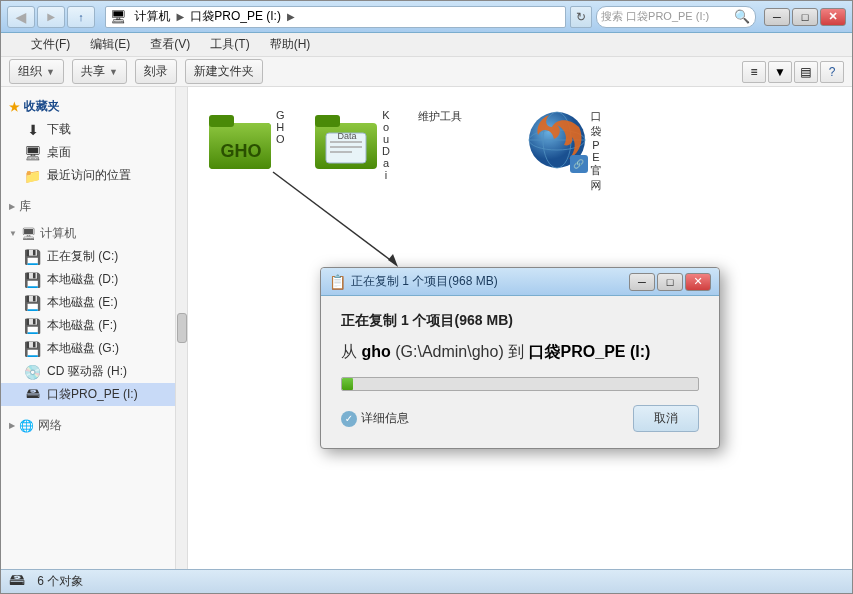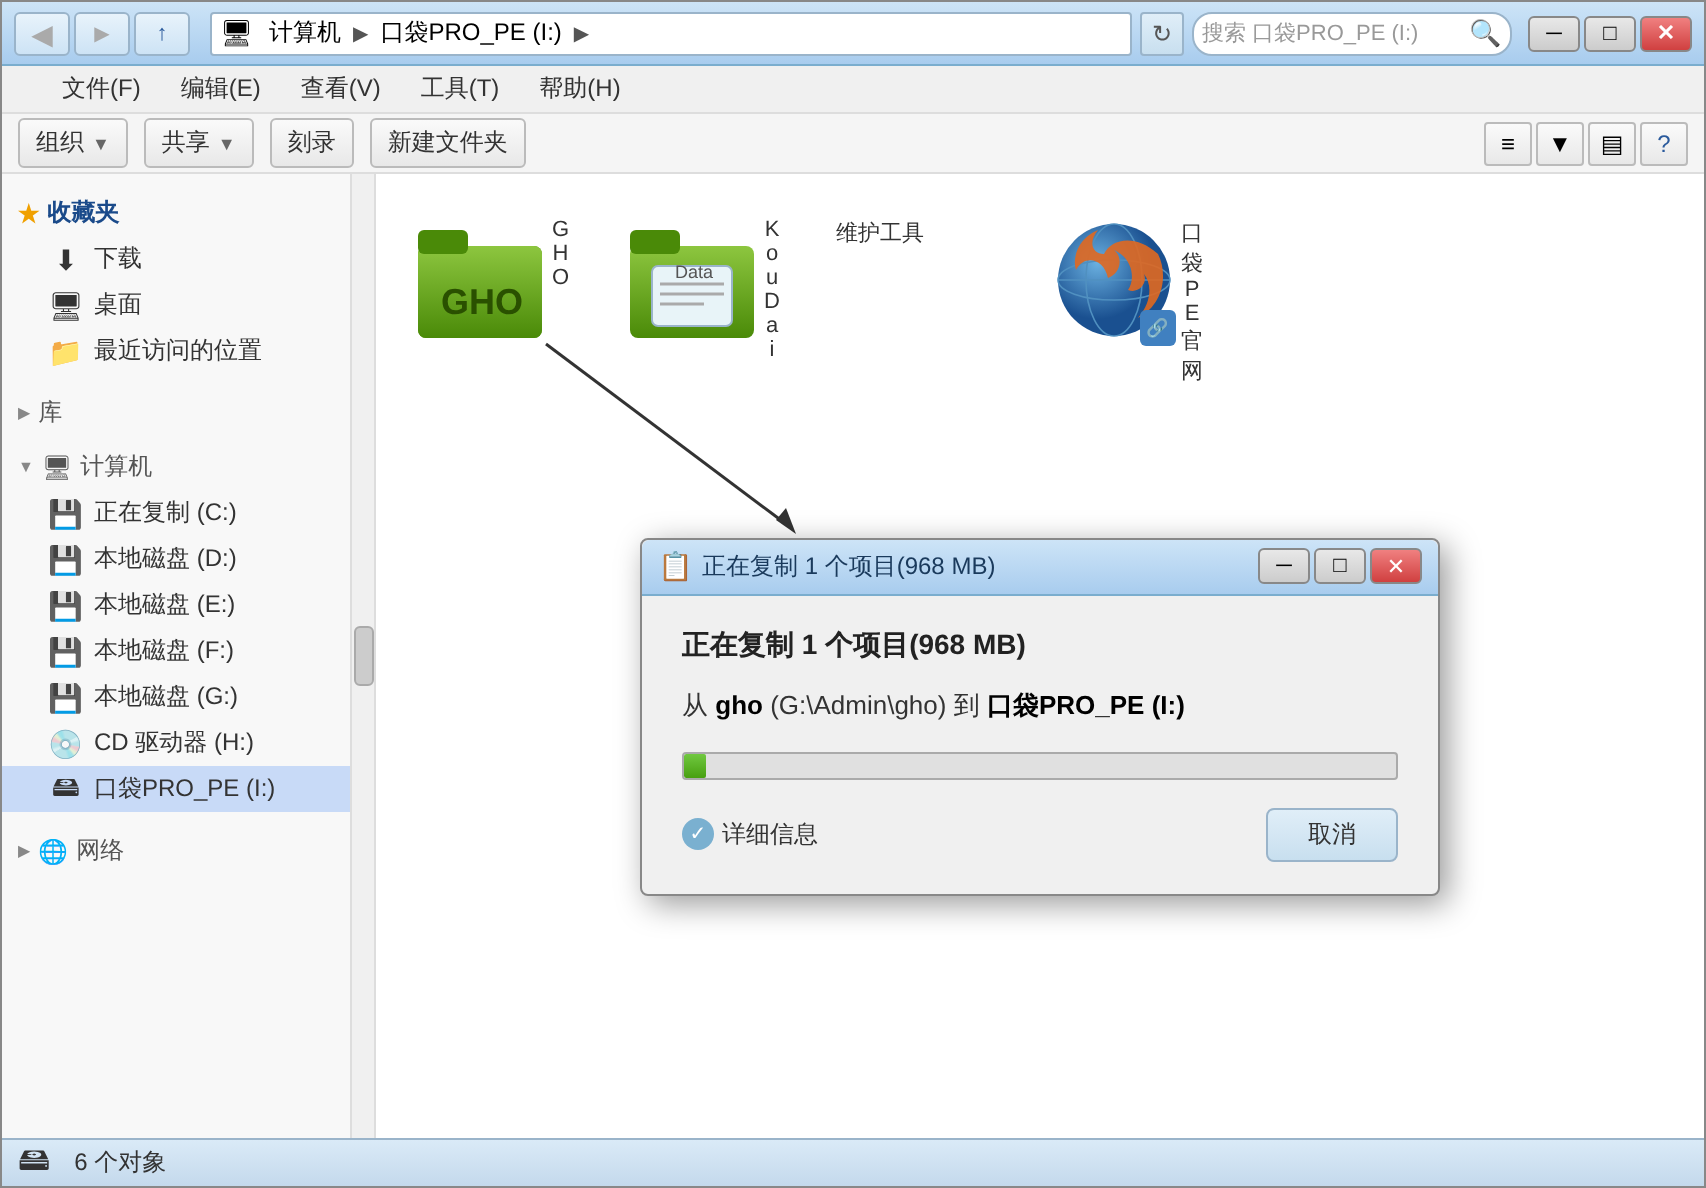--- a/index.html
+++ b/index.html
@@ -367,21 +367,21 @@
       padding: 16px 20px;
       flex: 1;
     }
     .dialog-header-text {
       font-size: 14px;
       font-weight: bold;
       color: #222;
       margin-bottom: 12px;
     }
     .dialog-from-text {
-      font-size: 13px;
+      font-size: 16px;
       color: #333;
       margin-bottom: 14px;
     }
     .dialog-from-text strong {
       font-weight: bold;
       color: #000;
     }
     .progress-bar-container {
       width: 100%;
       height: 14px;

